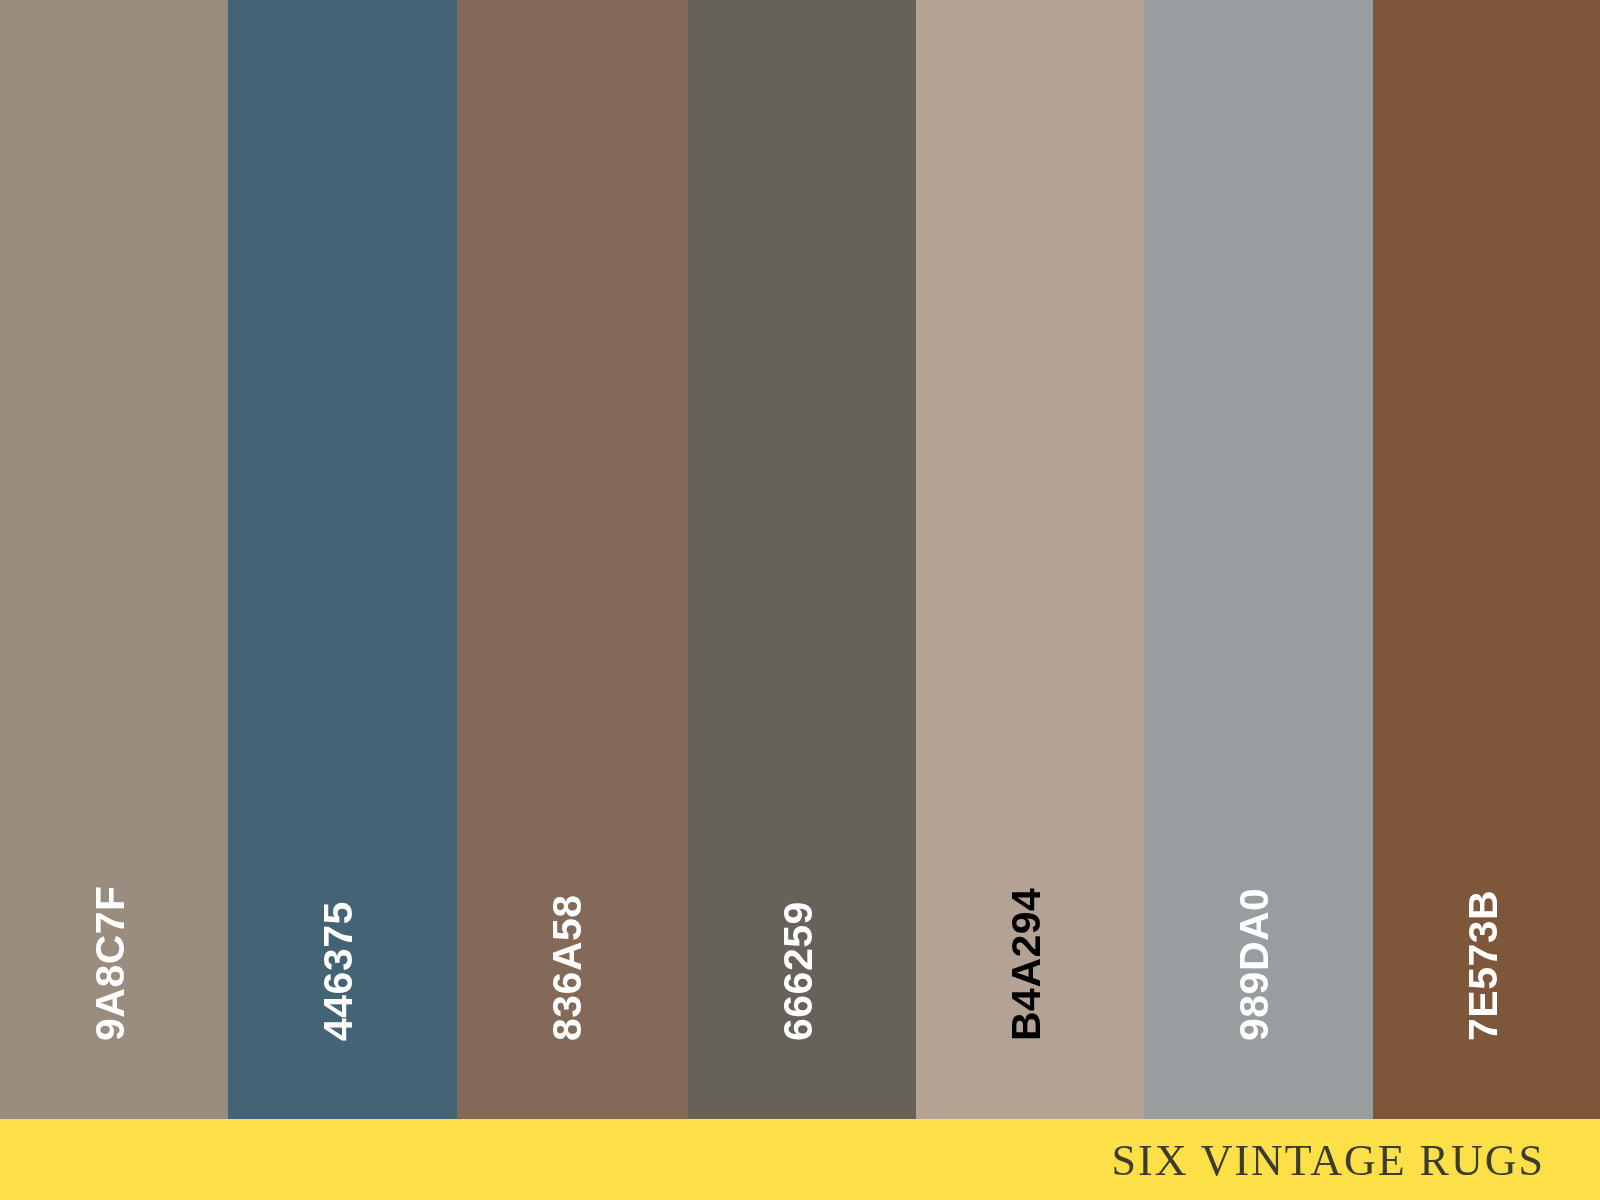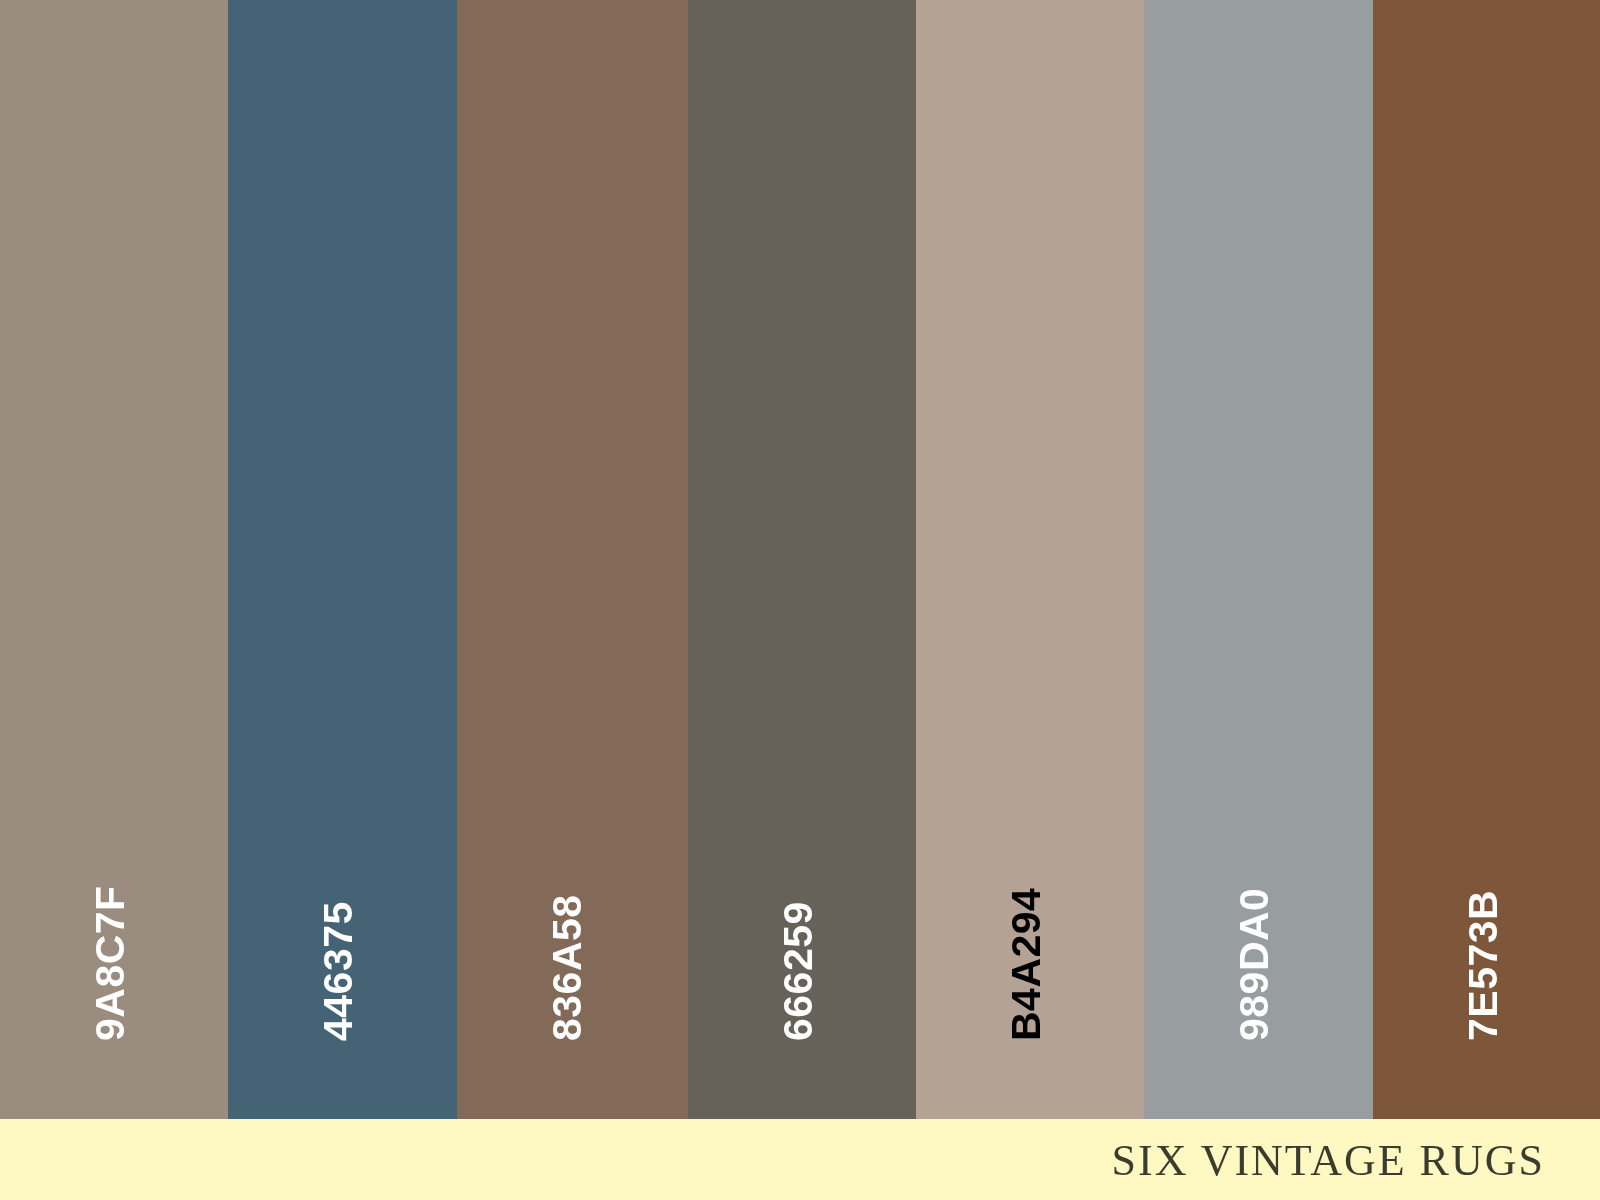--- a/index.html
+++ b/index.html
@@ -117,17 +117,17 @@
           <span class="swatch-label-text" style="color: rgb(255, 255, 255);">989DA0</span>
         </div>
       </div>
       <div class="swatch" style="width: 227px; background: rgb(126, 87, 59);">
         <div class="swatch-label">
           <span class="swatch-label-text" style="color: rgb(255, 255, 255);">7E573B</span>
         </div>
       </div>
     </div>
 
-  <div id="footer-bar" style="background: #fef9c3;">
+  <div id="footer-bar" style="background: #fde047;">
     <div id="brand-wordmark" style="color: rgb(58, 61, 46);">SIX VINTAGE RUGS</div>
   </div>
 
 </div>
 
 </body></html>

